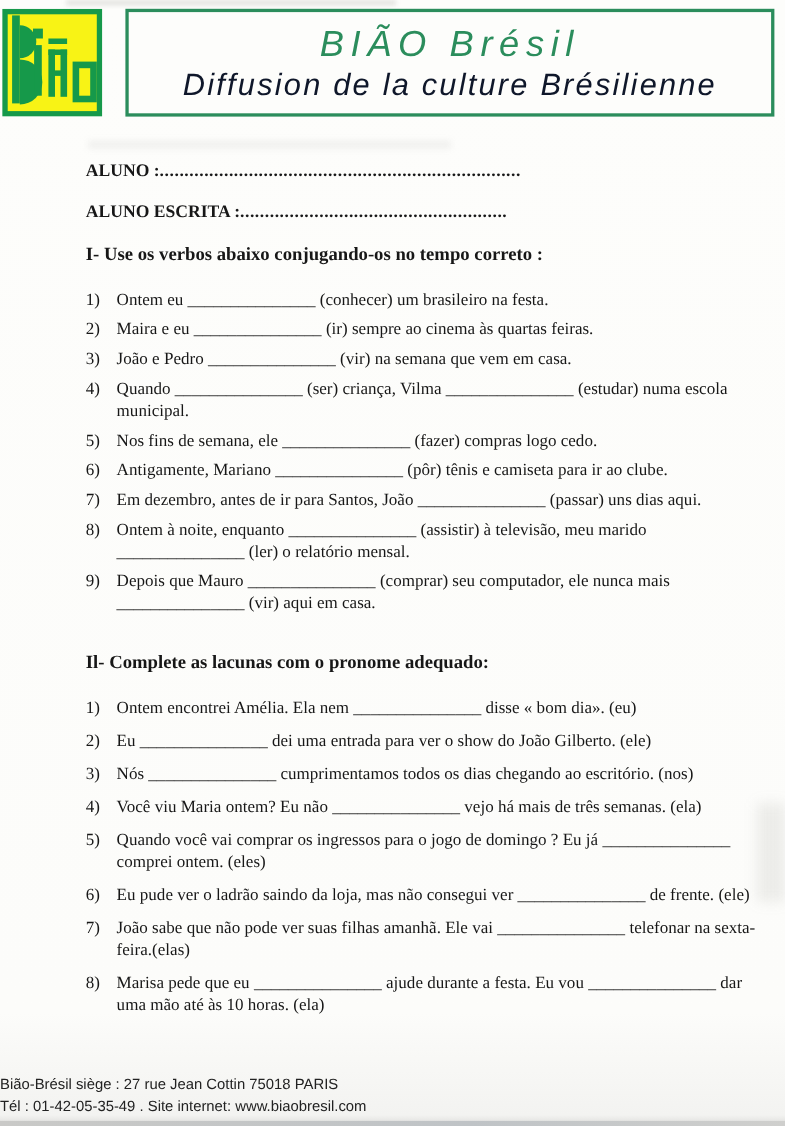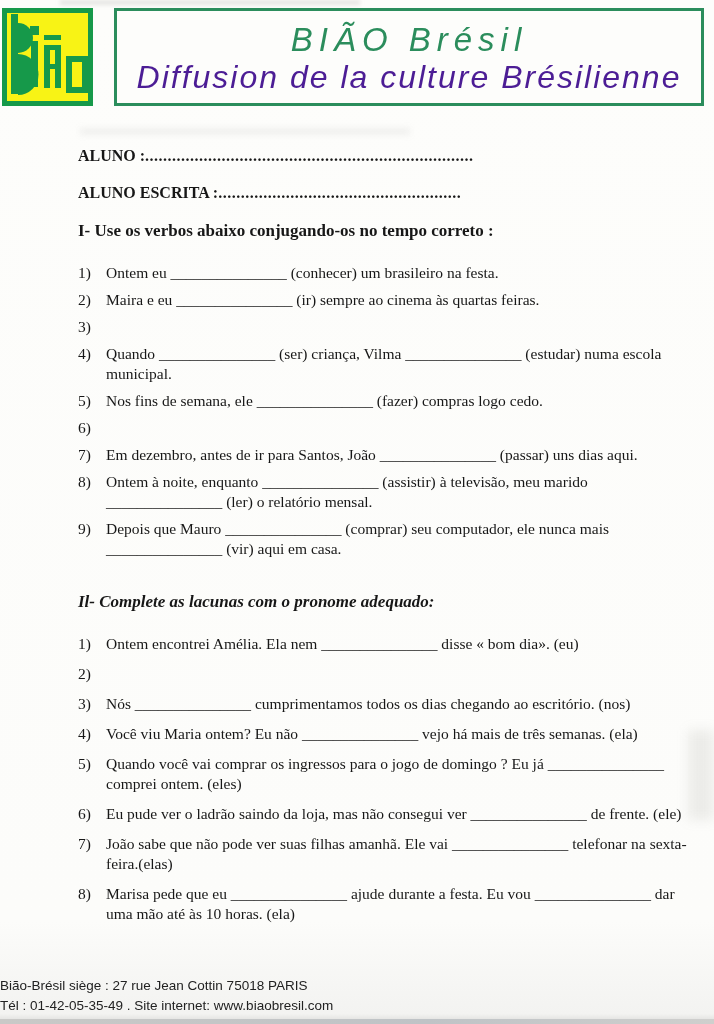--- a/index.html
+++ b/index.html
@@ -15,35 +15,35 @@
   .logo svg{display:block;width:100%;height:100%;}
   .title-box{
     flex:1;height:98px;box-sizing:border-box;border:3px solid #2b8d5c;background:#fdfdfb;
     display:flex;flex-direction:column;justify-content:center;align-items:center;padding-top:2px;
   }
   .title-line1{
     font-family:"Liberation Sans",sans-serif;font-style:italic;color:#2b8d5c;
     font-size:33px;letter-spacing:6px;line-height:38px;white-space:nowrap;
   }
   .title-line2{
-    font-family:"Liberation Sans",sans-serif;font-style:italic;color:#4c1d95;
-    font-size:32px;letter-spacing:2px;line-height:36px;white-space:nowrap;
+    font-family:"Liberation Sans",sans-serif;font-style:italic;color:#0f172a;
+    font-size:28px;letter-spacing:2px;line-height:36px;white-space:nowrap;
   }
   
   .content{position:absolute;top:146px;left:78px;right:27px;}
   .field-line{font-weight:bold;font-size:16px;line-height:19px;margin-bottom:18px;white-space:nowrap;}
   .field-dots{letter-spacing:0.5px;}
   .sec-title{font-weight:bold;font-size:17px;line-height:19px;margin:0;}
   .sec1-title{margin-top:19px;}
   .list{margin-top:23px;}
   .item{display:flex;font-size:15.5px;line-height:20px;margin-bottom:7px;}
   .list2 .item{margin-bottom:10px;}
   .item-num{width:28px;flex:none;}
   .item-text{white-space:pre-wrap;max-width:592px;}
-  .sec2-title{margin-top:33px;font-style:italic;}
+  .sec2-title{margin-top:33px;}
   
   .footer{
     position:absolute;top:976px;left:0;right:0;
     font-family:"Liberation Sans",sans-serif;font-size:13.5px;line-height:20px;color:#222;
   }
   
   .artifact{position:absolute;pointer-events:none;}
   .artifact.top-streak{top:0;left:60px;width:300px;height:5px;background:rgba(120,120,118,0.18);filter:blur(2px);}
   .artifact.mid-streak{top:128px;left:80px;width:330px;height:7px;background:rgba(130,130,125,0.10);filter:blur(3px);}
   .artifact.right-shade{top:730px;right:0;width:26px;height:90px;background:rgba(120,120,118,0.12);filter:blur(6px);}
@@ -98,32 +98,34 @@
       <div class="item">
           <span class="item-num">1)</span>
           <span class="item-text">Ontem eu _______________ (conhecer) um brasileiro na festa.</span>
         </div>
       <div class="item">
           <span class="item-num">2)</span>
           <span class="item-text">Maira e eu _______________ (ir) sempre ao cinema às quartas feiras.</span>
         </div>
       <div class="item">
           <span class="item-num">3)</span>
+          <span class="item-text">João e Pedro _______________ (vir) na semana que vem em casa.</span>
         </div>
       <div class="item">
           <span class="item-num">4)</span>
           <span class="item-text">Quando _______________ (ser) criança, Vilma _______________ (estudar) numa escola
 municipal.</span>
         </div>
       <div class="item">
           <span class="item-num">5)</span>
           <span class="item-text">Nos fins de semana, ele _______________ (fazer) compras logo cedo.</span>
         </div>
       <div class="item">
           <span class="item-num">6)</span>
+          <span class="item-text">Antigamente, Mariano _______________ (pôr) tênis e camiseta para ir ao clube.</span>
         </div>
       <div class="item">
           <span class="item-num">7)</span>
           <span class="item-text">Em dezembro, antes de ir para Santos, João _______________ (passar) uns dias aqui.</span>
         </div>
       <div class="item">
           <span class="item-num">8)</span>
           <span class="item-text">Ontem à noite, enquanto _______________ (assistir) à televisão, meu marido
 _______________ (ler) o relatório mensal.</span>
         </div>
@@ -136,20 +138,21 @@
 
     <div class="sec-title sec2-title">Il- Complete as lacunas com o pronome adequado:</div>
 
     <div class="list list2">
       <div class="item">
           <span class="item-num">1)</span>
           <span class="item-text">Ontem encontrei Amélia. Ela nem _______________ disse « bom dia». (eu)</span>
         </div>
       <div class="item">
           <span class="item-num">2)</span>
+          <span class="item-text">Eu _______________ dei uma entrada para ver o show do João Gilberto. (ele)</span>
         </div>
       <div class="item">
           <span class="item-num">3)</span>
           <span class="item-text">Nós _______________ cumprimentamos todos os dias chegando ao escritório. (nos)</span>
         </div>
       <div class="item">
           <span class="item-num">4)</span>
           <span class="item-text">Você viu Maria ontem? Eu não _______________ vejo há mais de três semanas. (ela)</span>
         </div>
       <div class="item">

